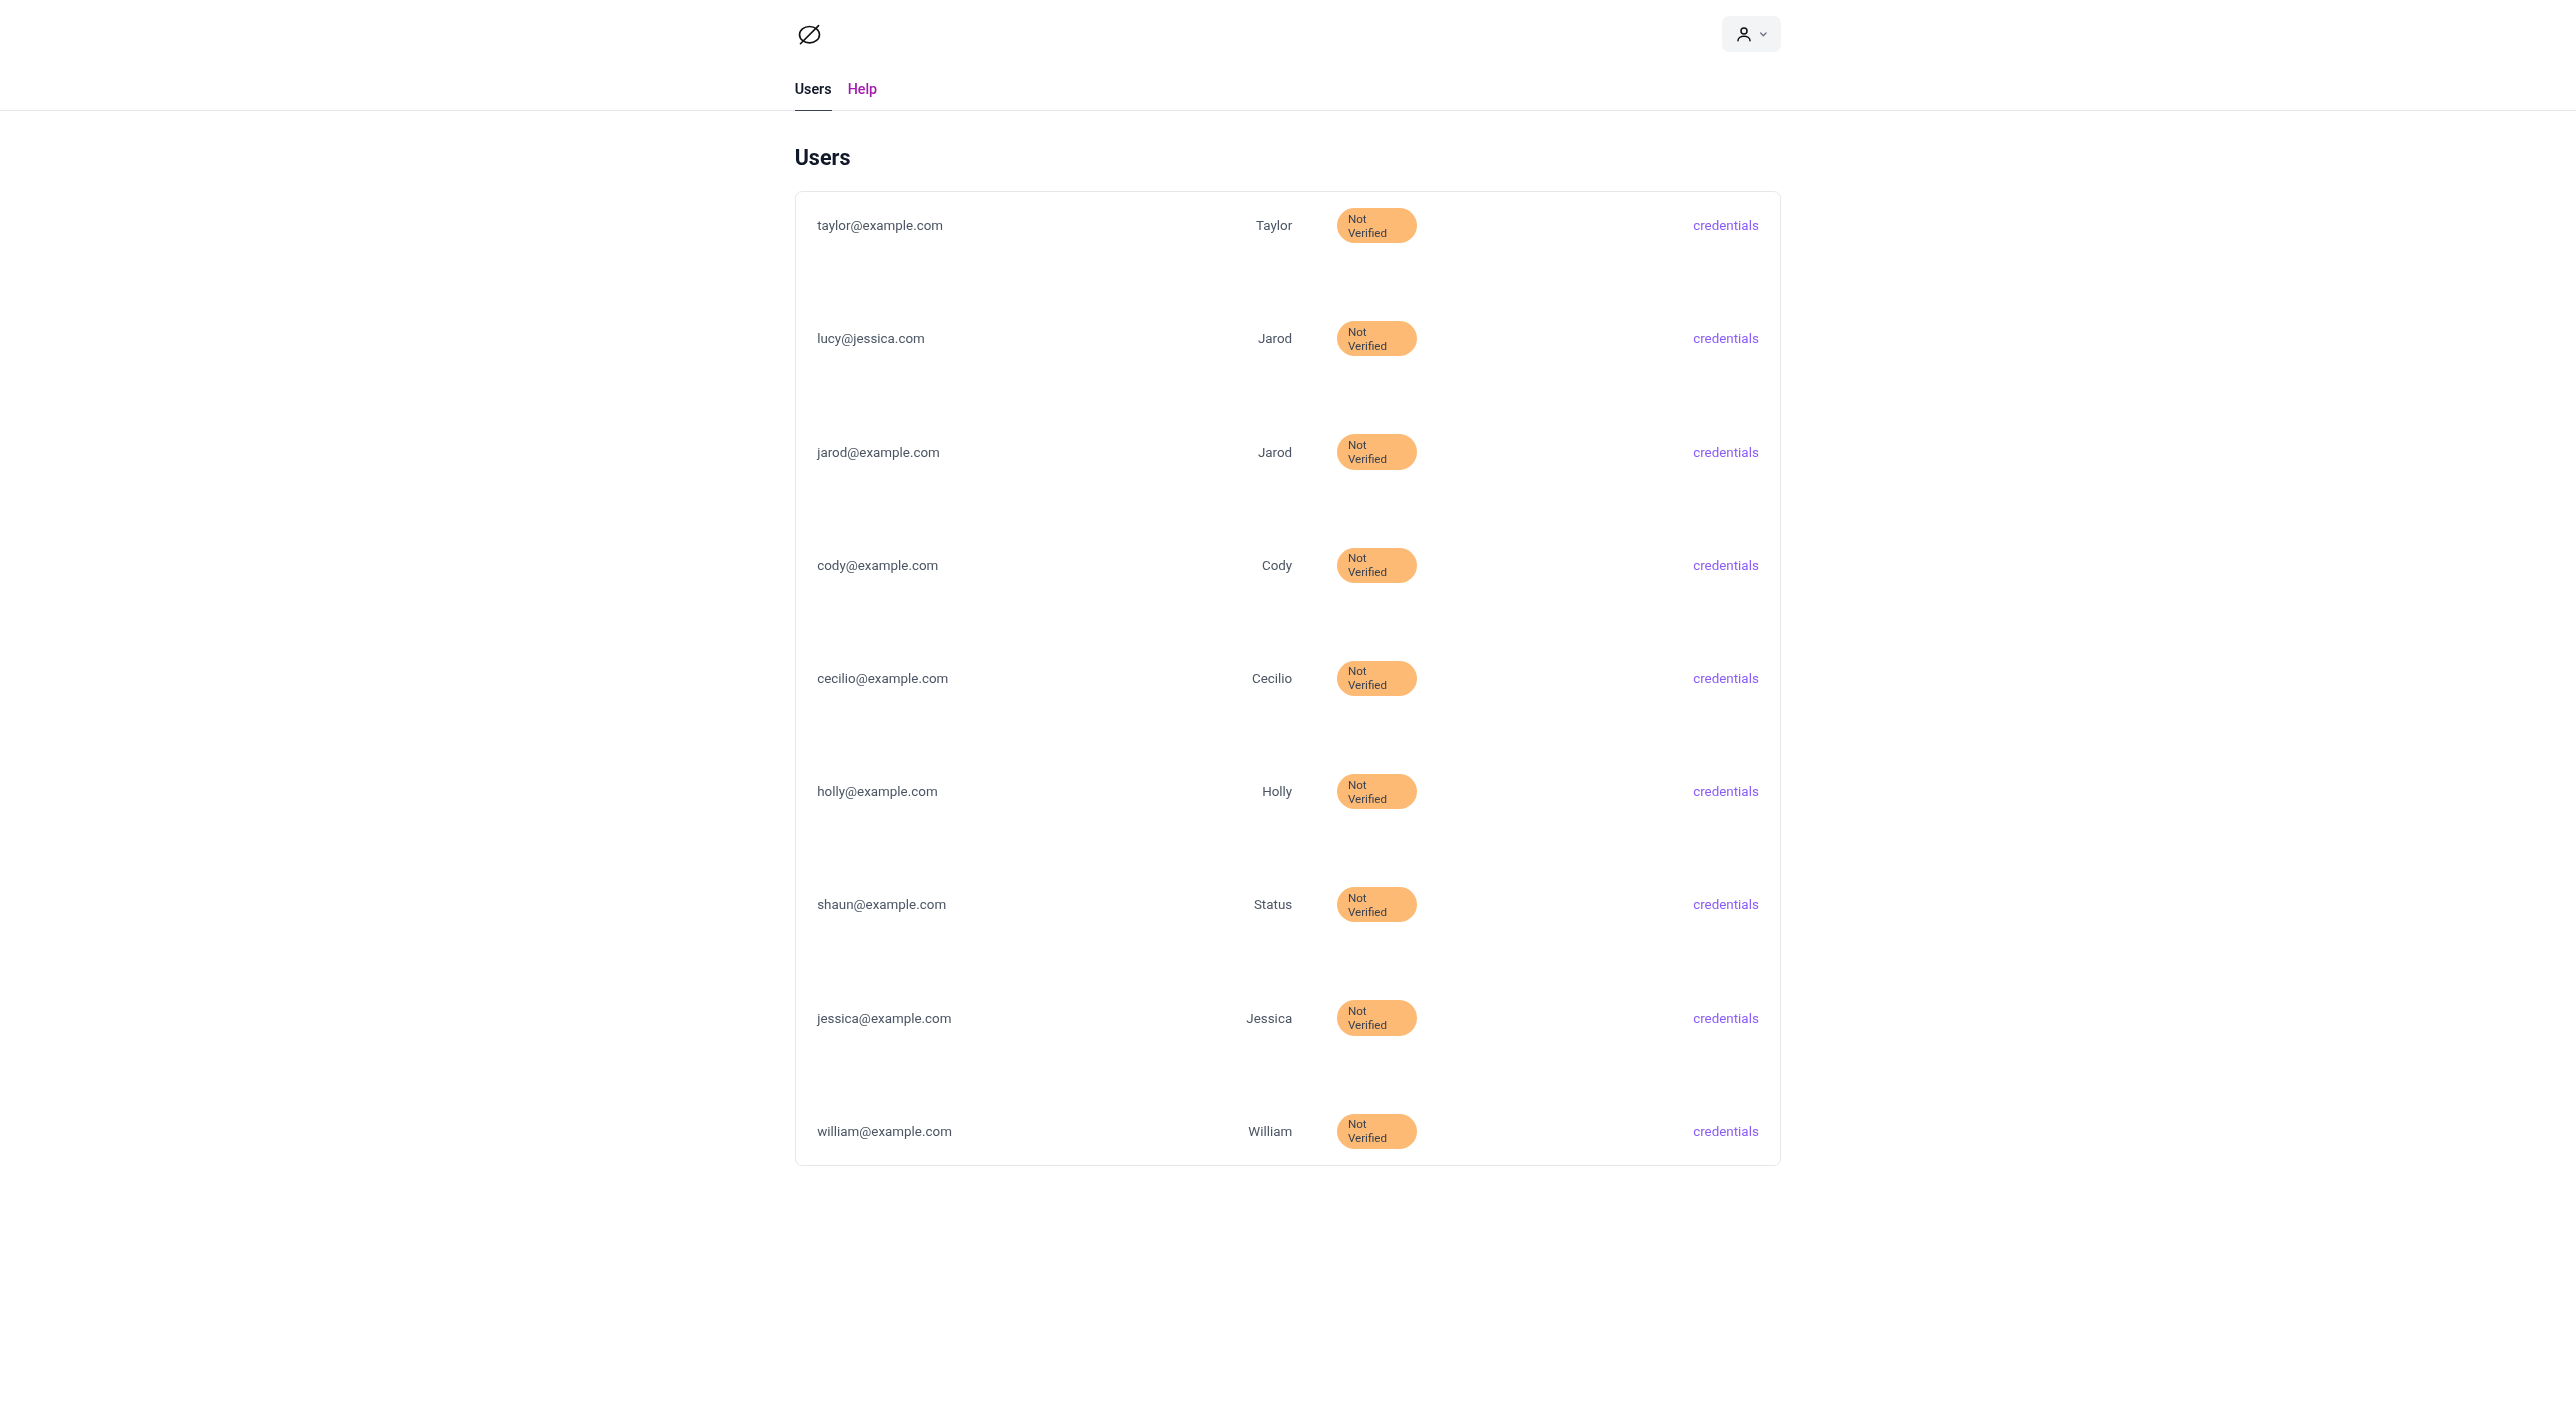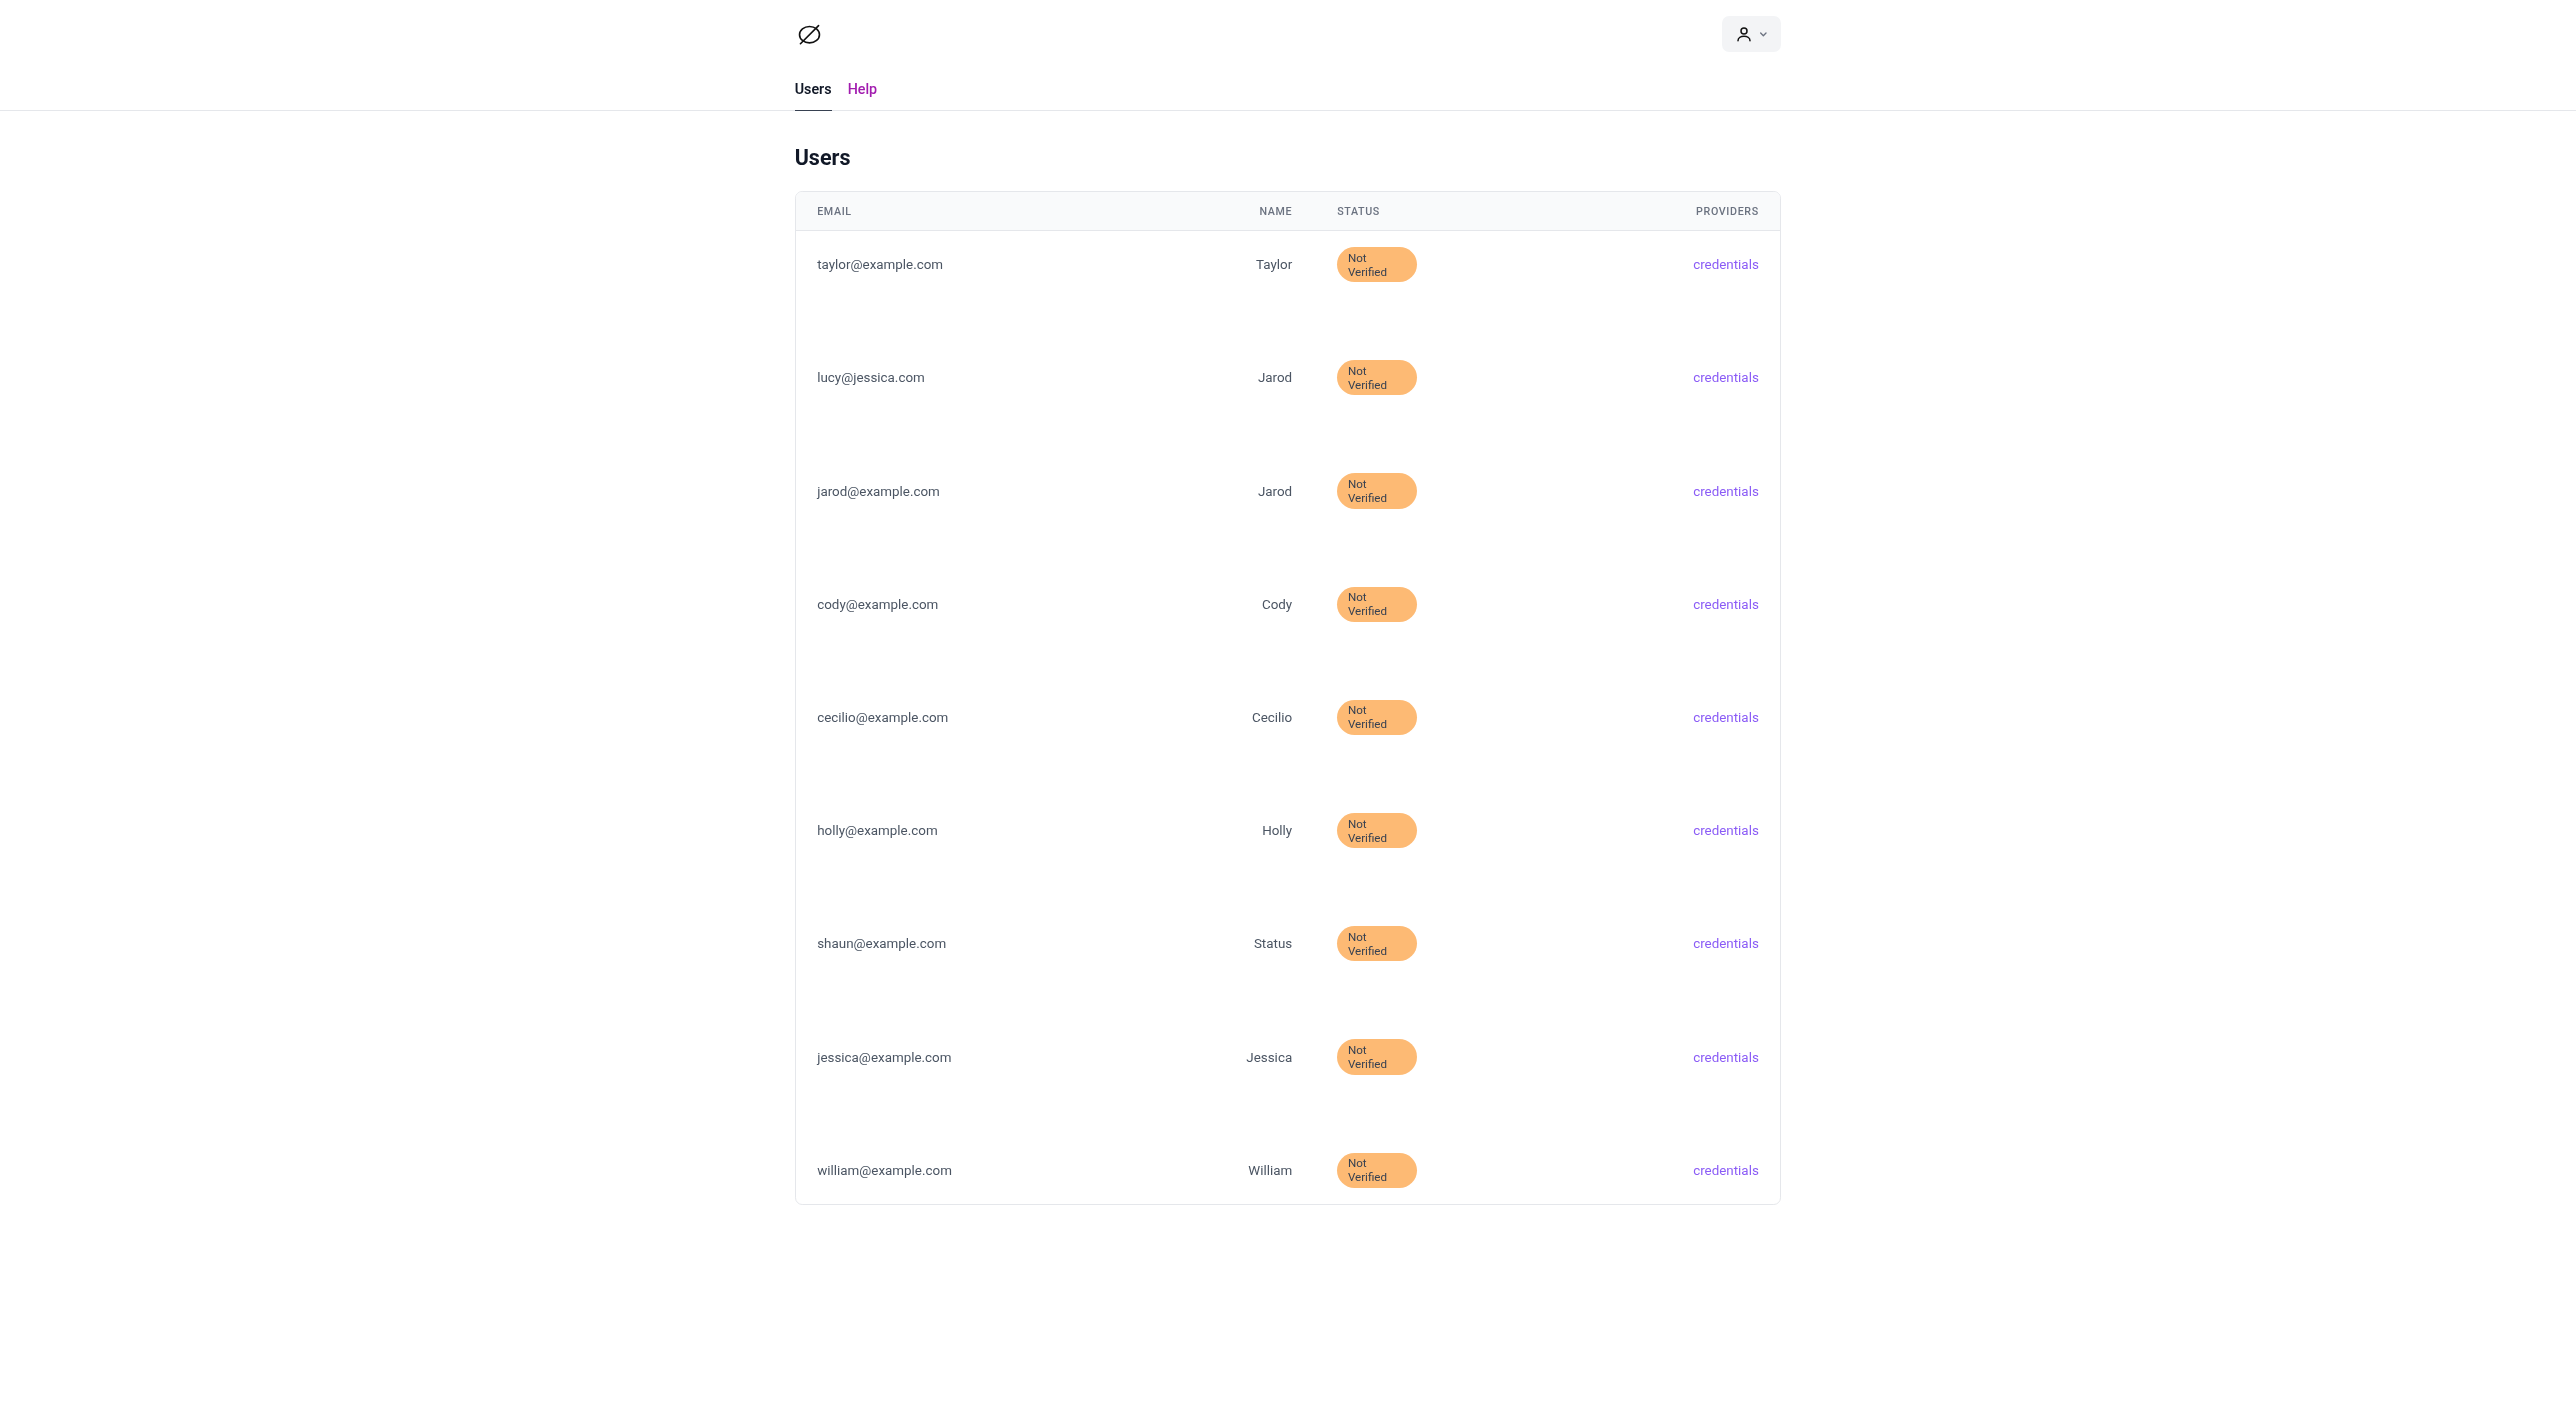--- a/index.html
+++ b/index.html
@@ -162,26 +162,20 @@
     <div class="nav-tab active">Users</div>
         <div class="nav-tab">Help</div>
       </div>
   </div>
 </div>
 
 <div class="container">
   <h1 class="page-title">Users</h1>
 
   <div class="table">
-    <div class="table-header">
-      <div class="th col-email">Email</div>
-      <div class="th col-name">Name</div>
-      <div class="th col-status">Status</div>
-      <div class="th col-providers">Providers</div>
-    </div>
     <div class="table-body" id="table-body">
 
     <div class="table-row">
           <div class="td col-email">taylor@example.com</div>
           <div class="td col-name">Taylor</div>
           <div class="td col-status"><span class="badge">Not Verified</span></div>
           <div class="td col-providers">credentials</div>
         </div>
         <div class="table-row">
           <div class="td col-email">lucy@jessica.com</div>

